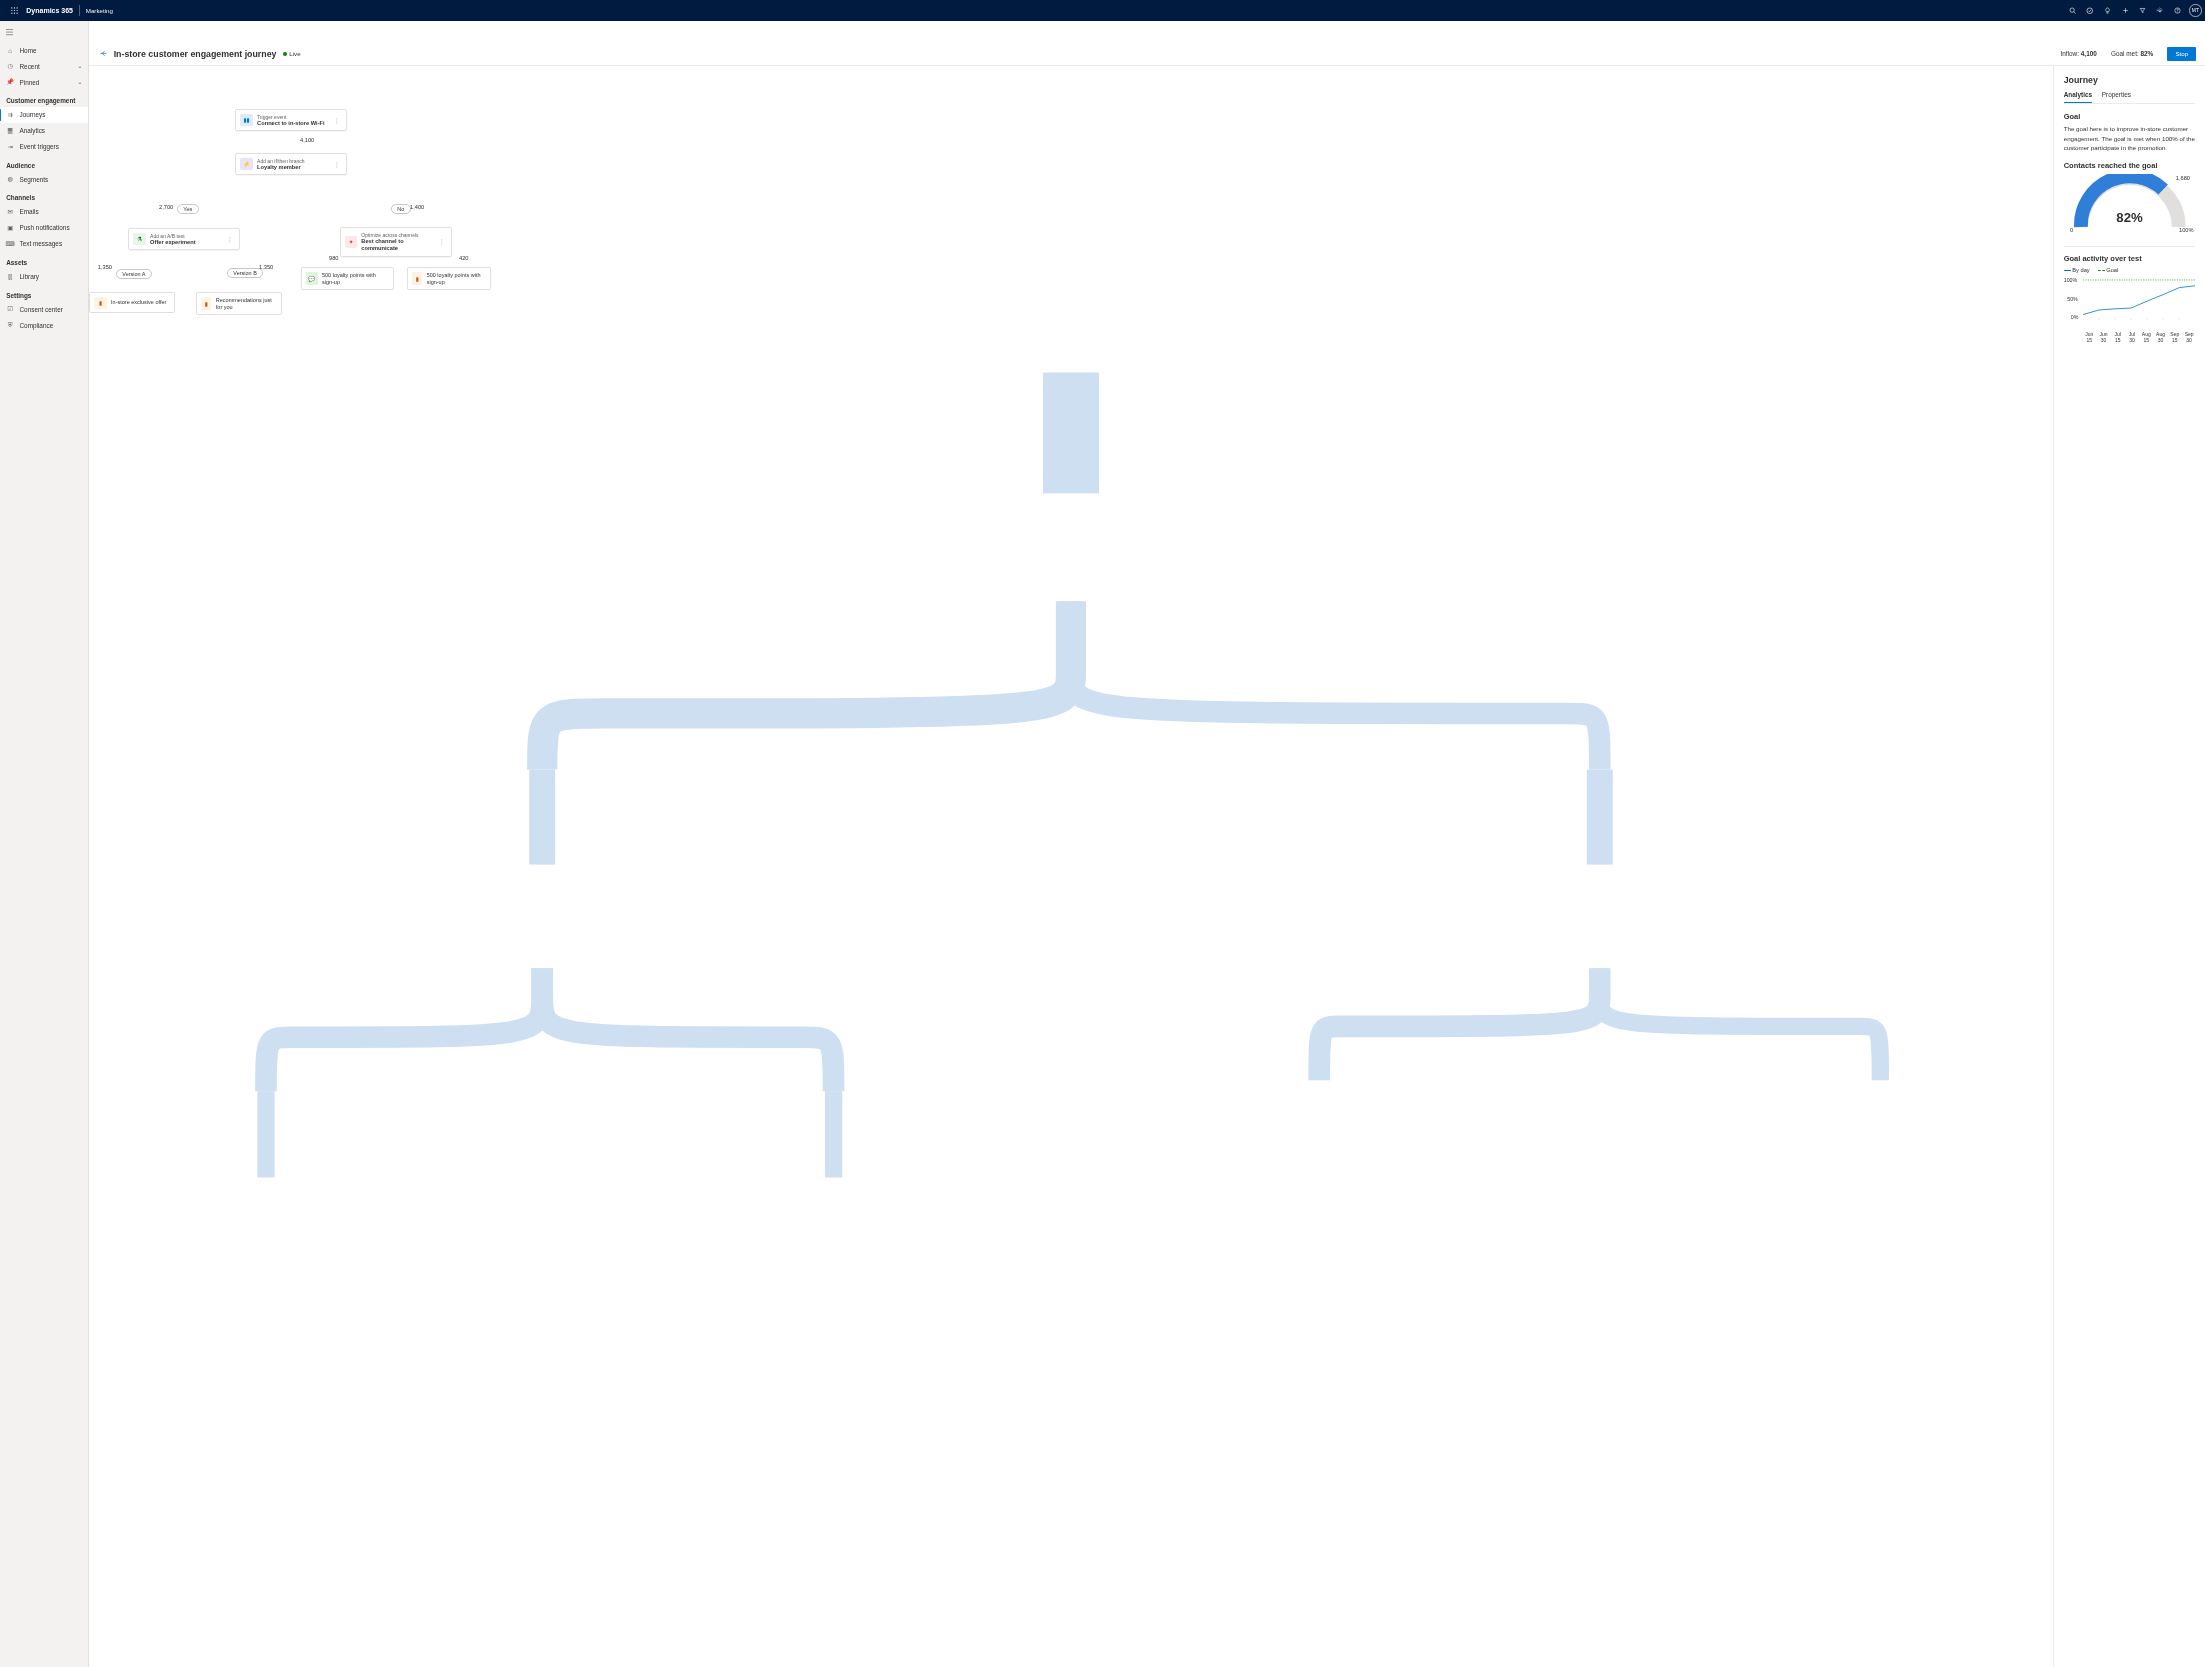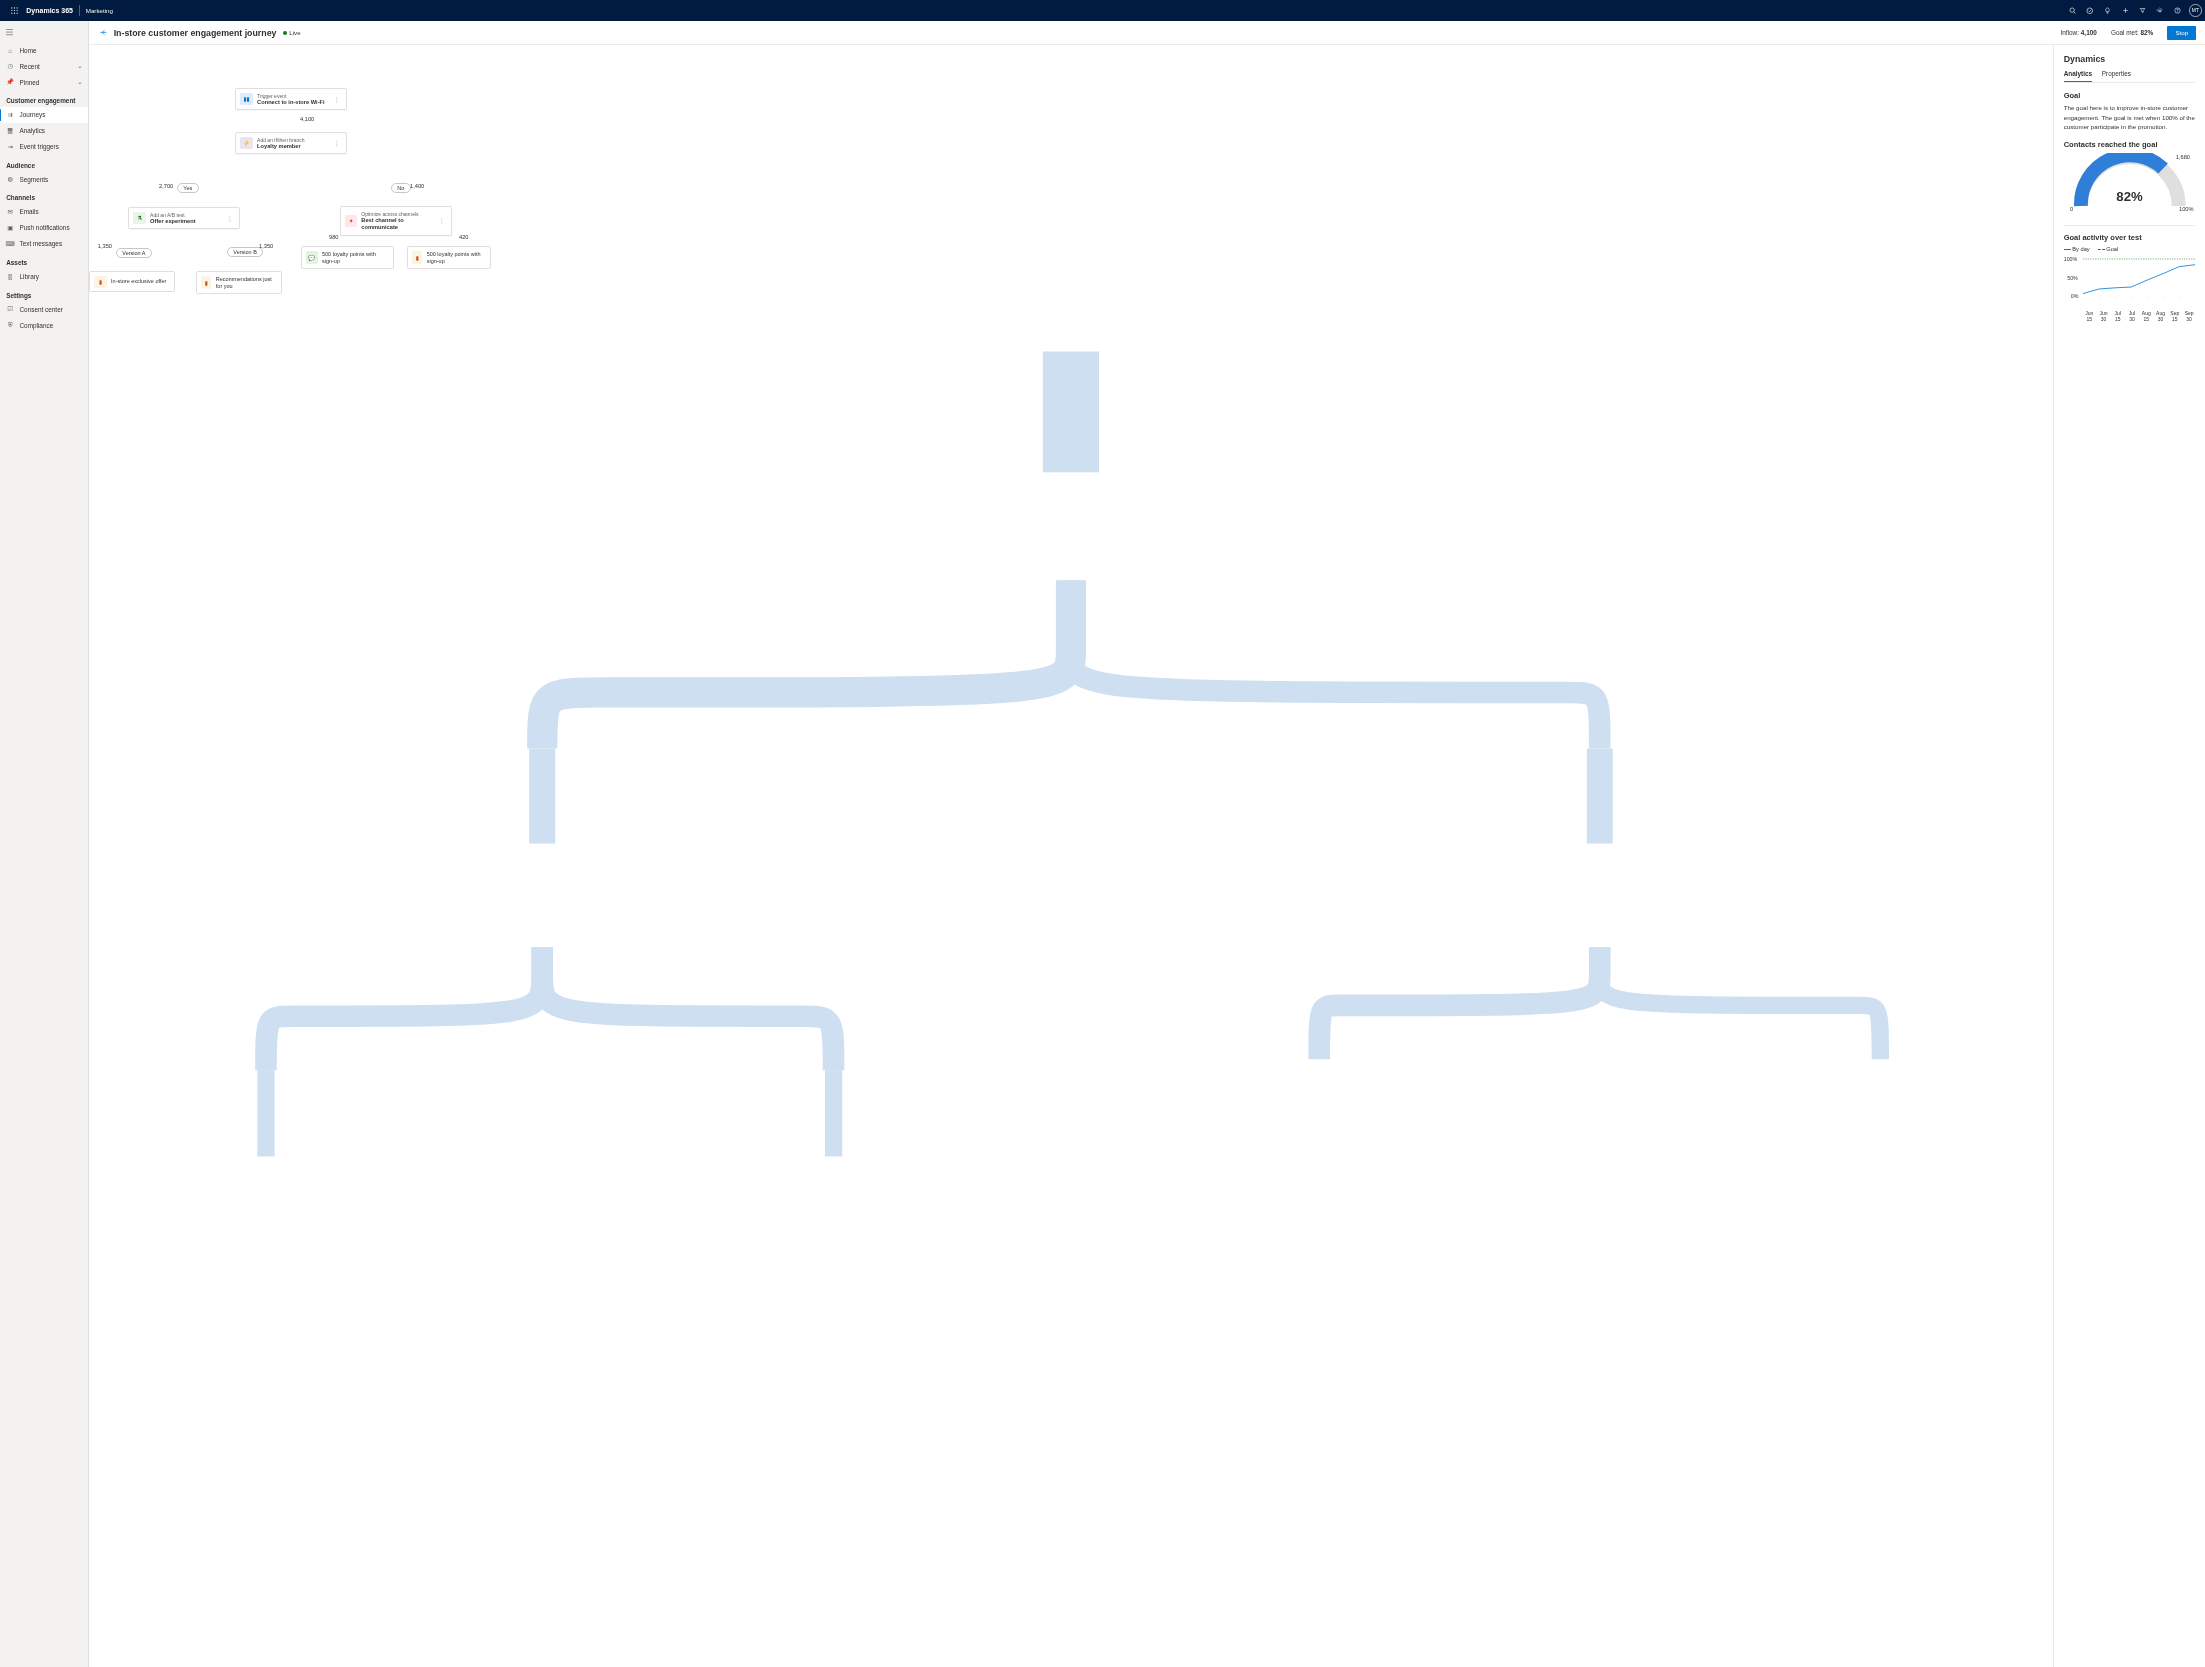--- a/index.html
+++ b/index.html
@@ -20,21 +20,21 @@
   .shell { flex: 1; display: flex; overflow: hidden; }
   .leftnav { width: 89px; background: #f3f2f1; border-right: 0.4px solid #e1dfdd; overflow-y: auto; padding-top: 1.8px; }
   .leftnav .hamb { height: 19.4px; display:flex; align-items:center; padding-left: 6.2px; cursor:pointer; color:#605e5c; }
   .nav-item { height: 16px; display:flex; align-items:center; padding: 0 5.3px 0 6.2px; cursor:pointer; gap: 5.3px; font-size: 6.4px; color:#323130; position:relative; }
   .nav-item .chev { margin-left:auto; color:#605e5c; }
   .nav-item.selected { background:#fff; }
   .nav-item.selected::before { content:""; position:absolute; left:0; top:1.8px; bottom:1.8px; width:1.3px; background:#0078d4; border-radius:0.9px; }
   .nav-section { padding: 7px 6.2px 2.6px; font-weight:600; font-size: 6.4px; color:#323130; }
   .nav-icon { width: 8px; display:inline-flex; justify-content:center; color:#605e5c; }
 
-  .main { flex:1; display:flex; flex-direction:column; overflow:hidden; }
+  .main { flex:1; display:flex; flex-direction:column; overflow:hidden;margin-top:21px; }
   .pagehead { height: 24px; border-bottom: 0.4px solid #edebe9; display:flex; align-items:center; padding: 0 8.8px 0 9.7px; gap: 6.2px; }
   .pagehead .back { color:#0078d4; cursor:pointer; display:flex; }
   .pagehead h1 { font-size: 8.8px; font-weight:600; }
   .live-dot { width:4px; height:4px; border-radius:50%; background:#107c10; display:inline-block; margin-right:2.6px; }
   .live-label { font-size:6.2px; color:#323130; }
   .pagehead .spacer { flex:1; }
   .pagehead .metric { font-size:6.4px; color:#323130; margin-right: 8px; }
   .pagehead .metric b { font-weight:600; }
   .btn-primary { background:#0078d4; color:#fff; border:none; height:14px; padding: 0 8px; border-radius:0.9px; font-size:6.2px; cursor:pointer; }
 
@@ -322,21 +322,21 @@
           <div class="icon ic-green">💬</div>
           <div class="label-m" style="font-weight:400; font-size:5.5px;">500 loyalty points with sign-up</div>
         </div>
         <div class="card simple" style="left:318px; top:201px; width:84px;">
           <div class="icon ic-orange">▮</div>
           <div class="label-m" style="font-weight:400; font-size:5.5px;">500 loyalty points with sign-up</div>
         </div>
       </div>
 
       <aside class="sidepanel">
-        <h2>Dynamics</h2>
+        <h2>Journey</h2>
         <div class="tabs">
           <div class="tab active">Analytics</div>
           <div class="tab">Properties</div>
         </div>
         <h3>Goal</h3>
         <p>The goal here is to improve in-store customer engagement. The goal is met when 100% of the customer participate in the promotion.</p>
         <h3>Contacts reached the goal</h3>
 
         <div class="gauge-wrap">
           <svg viewBox="0 0 300 140" width="100%" height="57">

